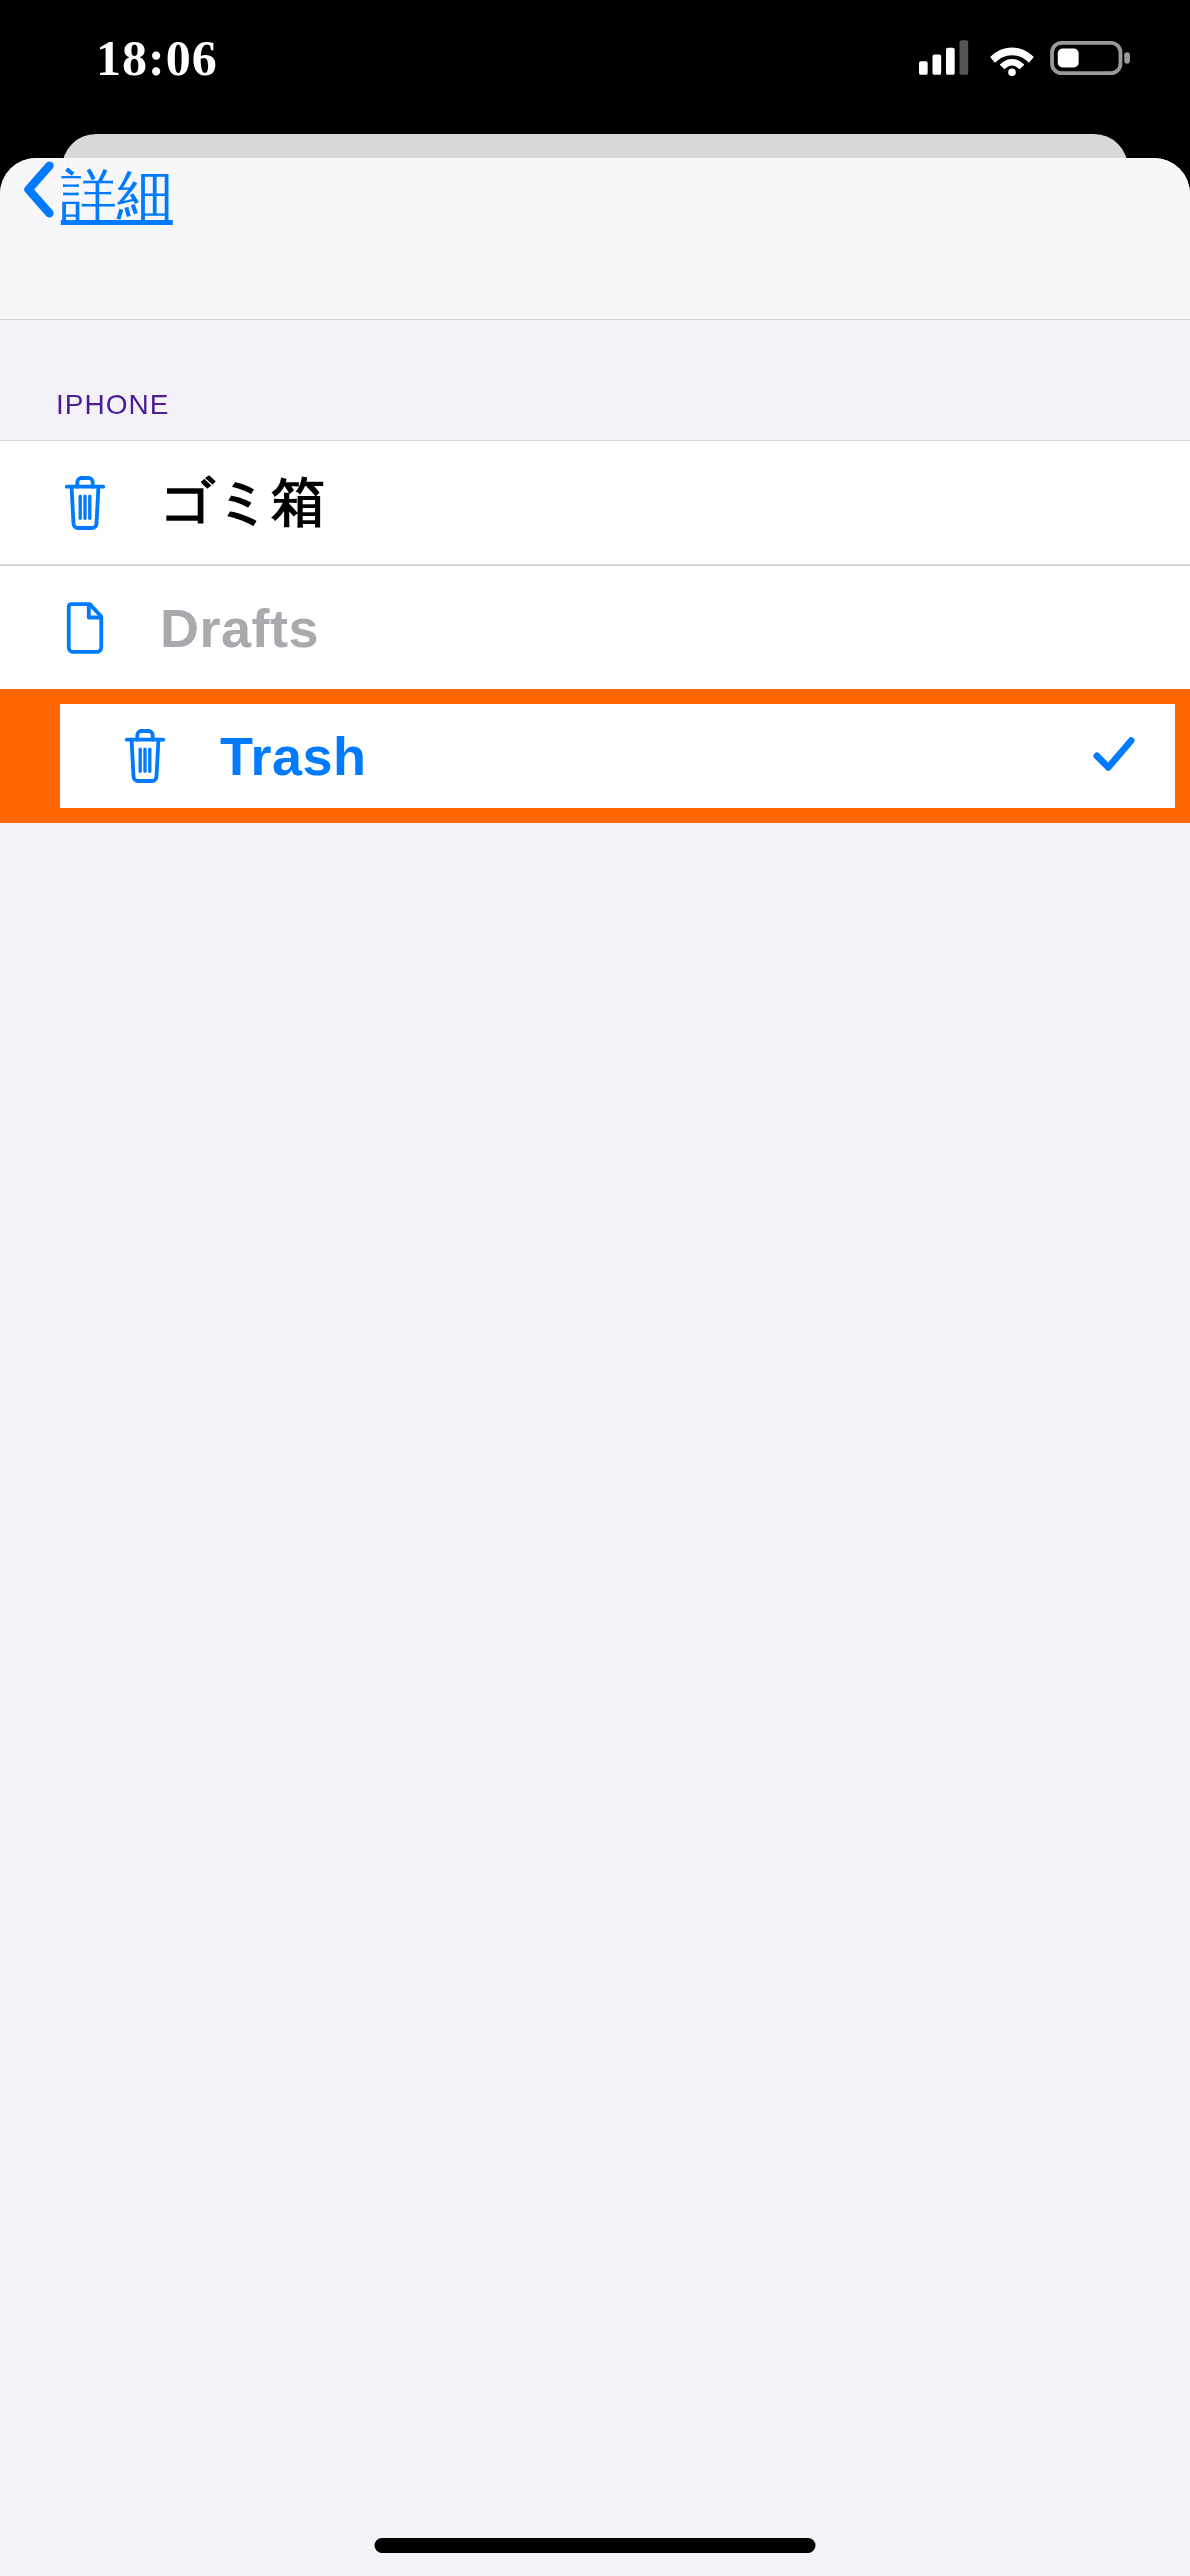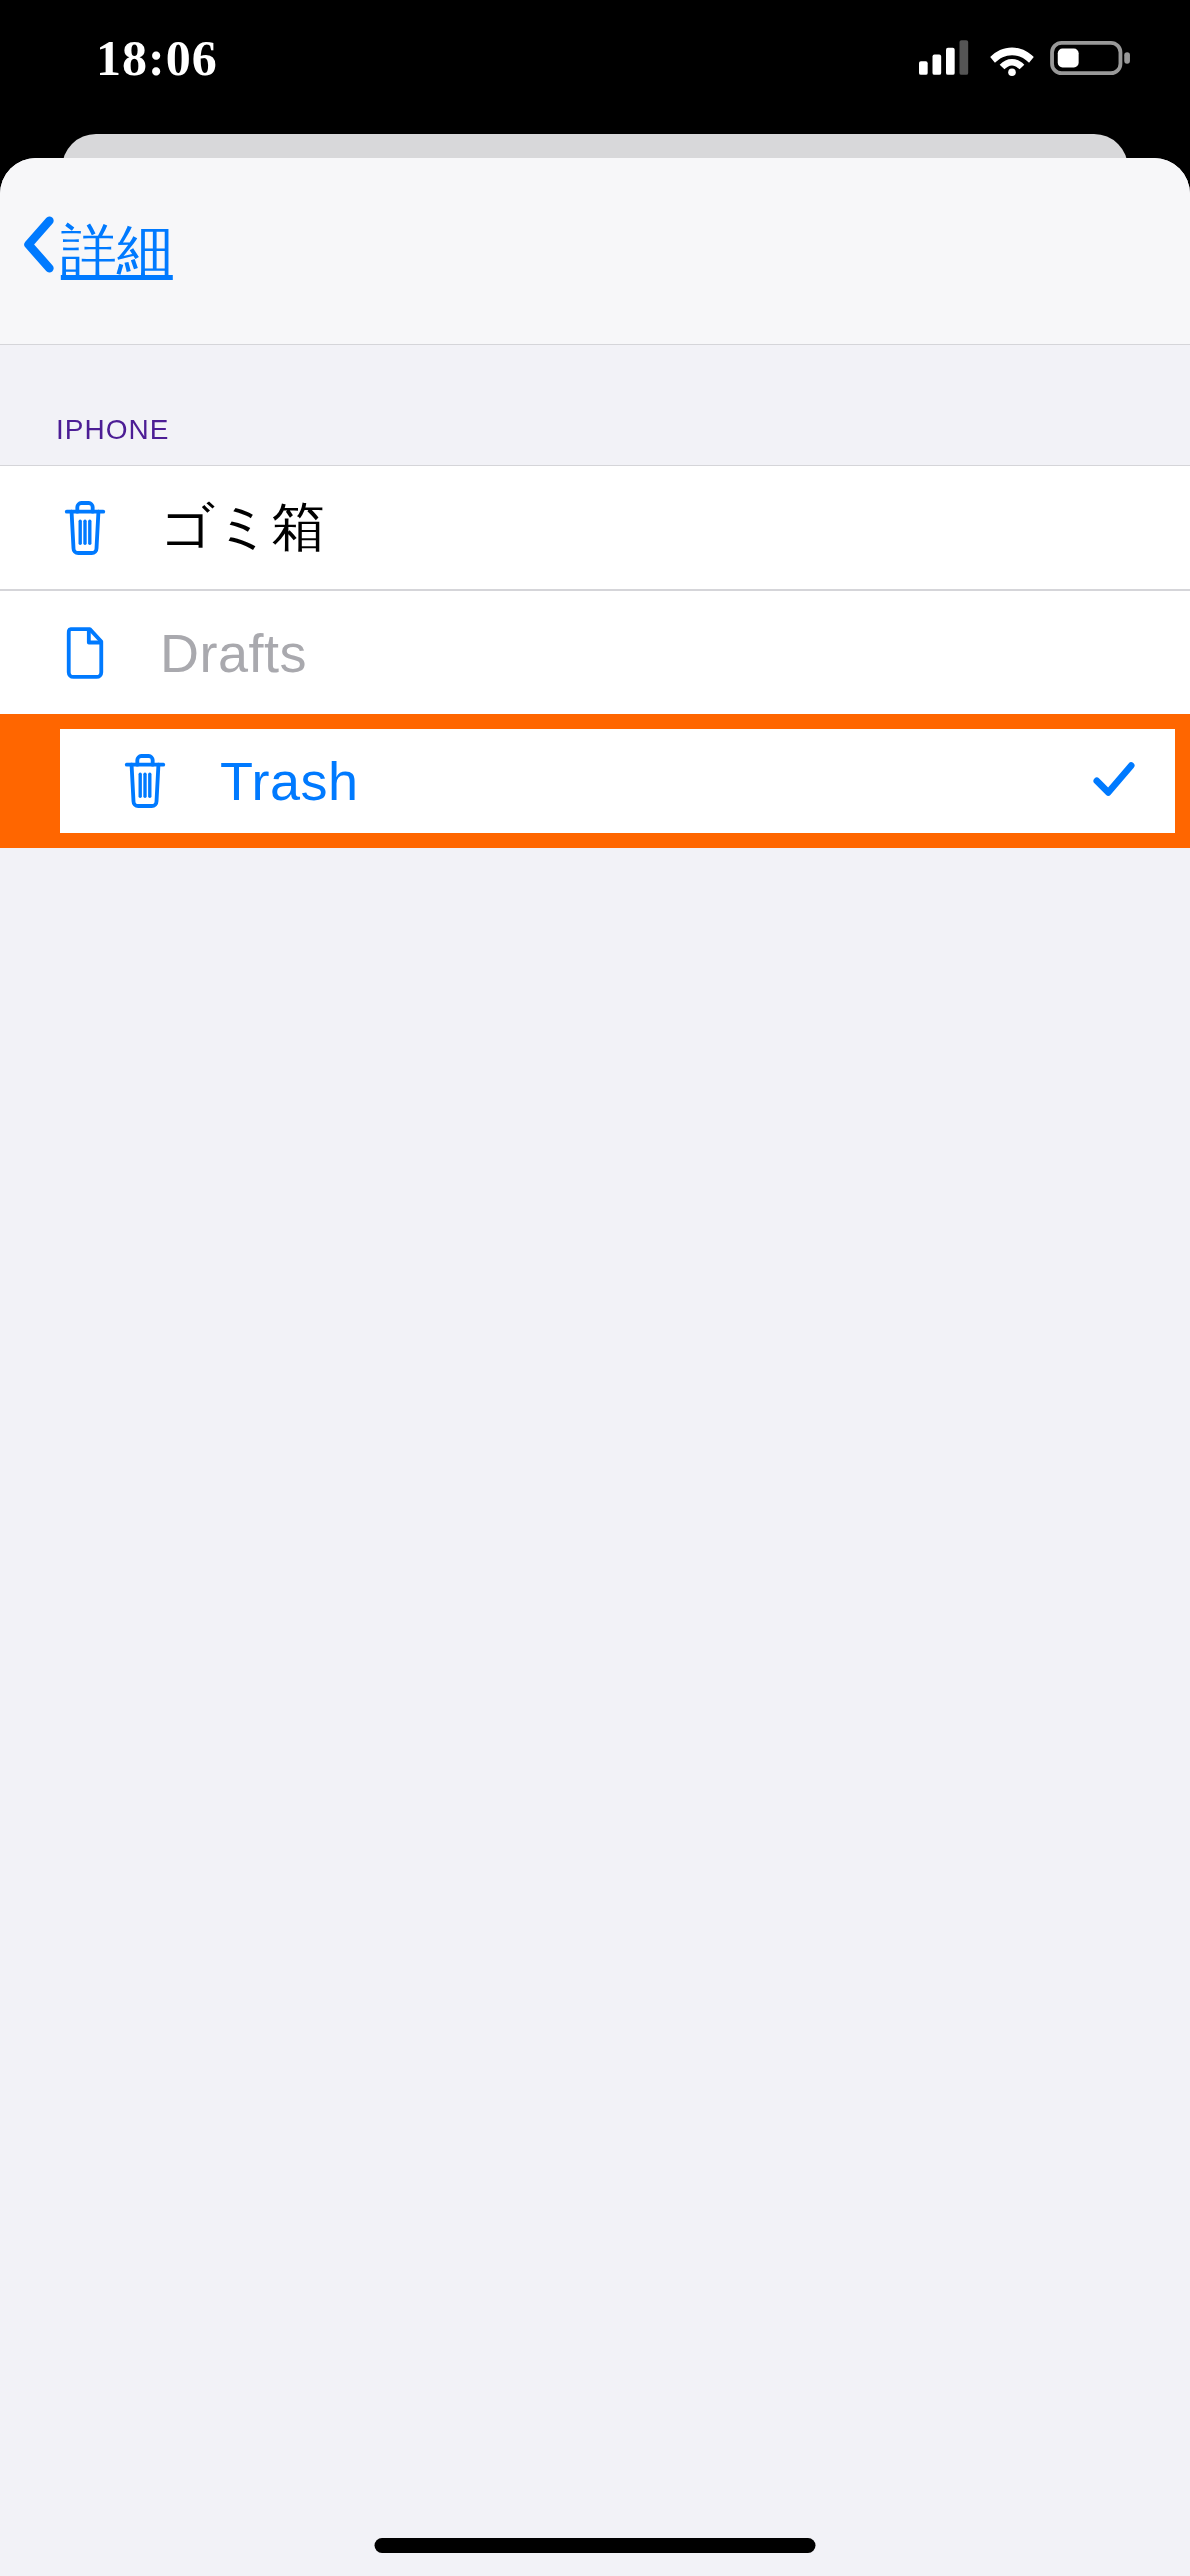--- a/index.html
+++ b/index.html
@@ -52,23 +52,23 @@
       position: absolute;
       top: 158px;
       left: 0;
       right: 0;
       bottom: 0;
       background: #f2f2f7;
       border-radius: 36px 36px 0 0;
       overflow: hidden;
     }
     .nav-bar {
-      height: 187px;
-      display: flex;
-      align-items: center;
+      height: 162px;
+      display: flex;
+      align-items: flex-start;
       padding: 0 19px;
       border-bottom: 1px solid #d5d5d9;
       background: #f7f7f9;
     }
     .back-button {
       display: flex;
       align-items: center;
       color: #007aff;
       font-size: 56px;
       cursor: pointer;
@@ -107,20 +107,21 @@
       display: flex;
       align-items: center;
       justify-content: center;
       margin-right: 46px;
       flex-shrink: 0;
     }
     .list-item .label {
       font-size: 54px;
       color: #000;
       letter-spacing: 0.5px;
+      font-weight: bold;
     }
     .list-item.disabled .label {
       color: #a9a9ae;
     }
     .list-item.selected .label {
       color: #007aff;
     }
     .list-item .check {
       margin-left: auto;
       color: #007aff;

